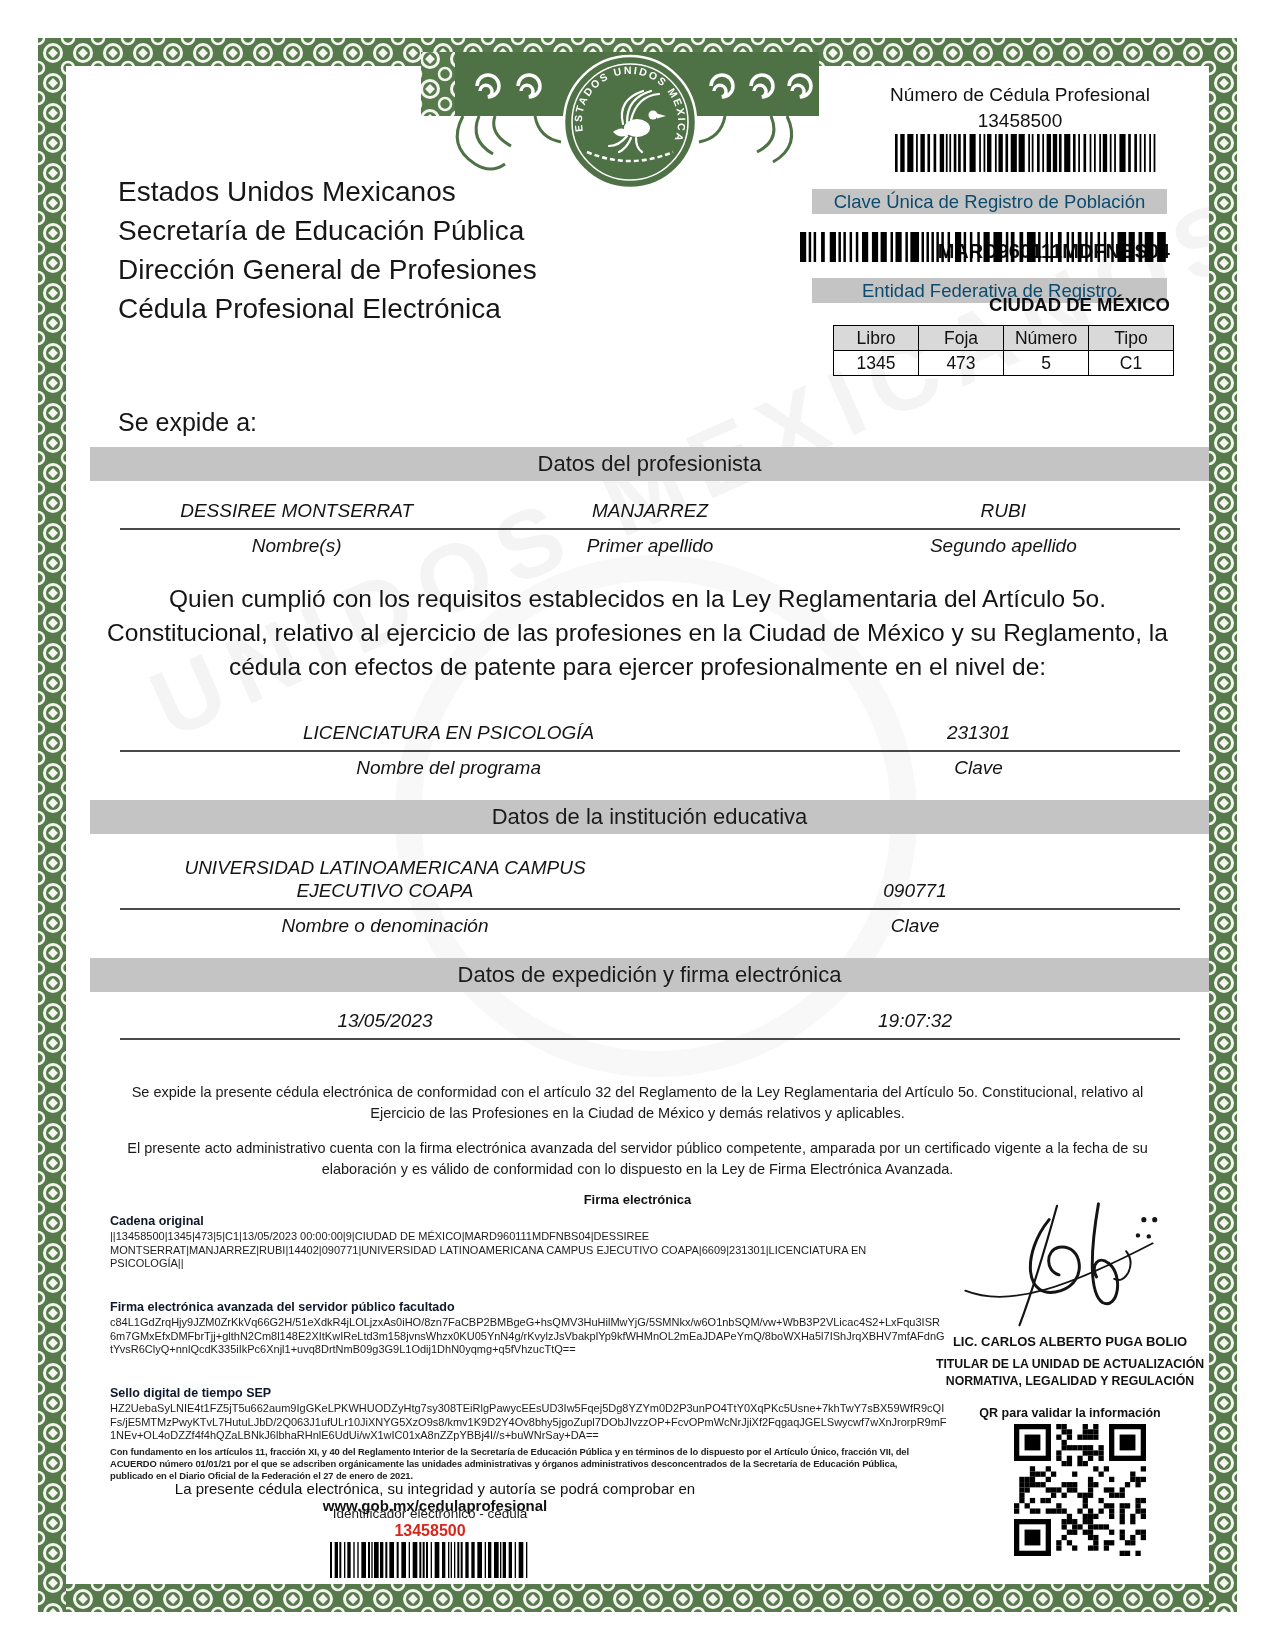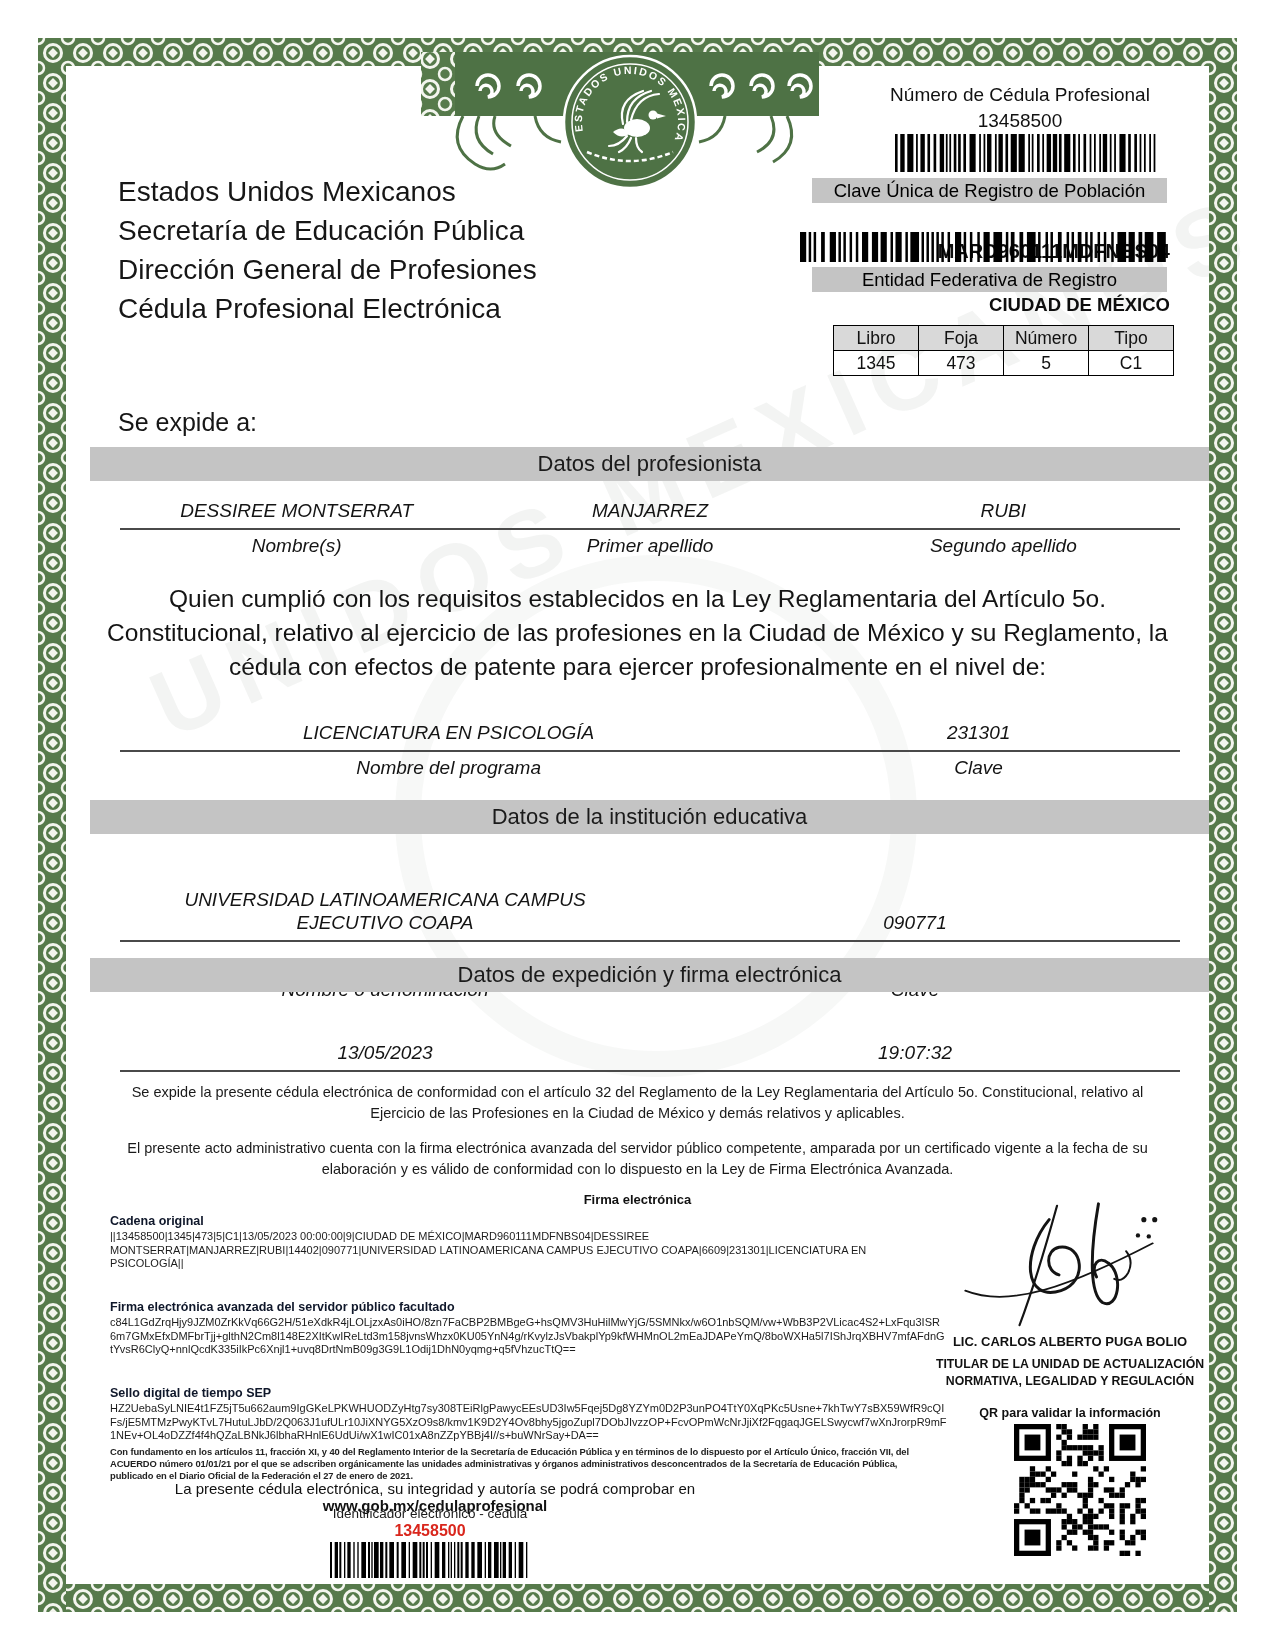--- a/index.html
+++ b/index.html
@@ -18,40 +18,40 @@
   
   .band{position:absolute;left:90px;width:1119px;height:34px;line-height:34px;
         background:#c4c4c4;text-align:center;font-size:22px;color:#1b1b1b;}
   
   .frow{position:absolute;}
   .vals{display:flex;align-items:flex-end;border-bottom:2px solid #4a4a4a;padding-bottom:6px;}
   .labs{display:flex;padding-top:5px;}
   .vals span,.labs span{text-align:center;font-size:19px;color:#141414;font-style:italic;}
   .c3>span{flex:1 1 33.33%;}
   .c62>span:first-child{flex:0 0 62%;} .c62>span:last-child{flex:0 0 38%;}
-  .c50>span{flex:0 0 50%;margin-top:32px;}
+  .c50>span{flex:0 0 50%;}
   .inst-name{display:inline-block;max-width:410px;line-height:23px;}
   .statement{position:absolute;left:100px;top:582px;width:1075px;text-align:center;
              font-size:24.5px;line-height:34px;color:#141414;}
   .legal{position:absolute;left:105px;width:1065px;text-align:center;font-size:14.5px;line-height:21px;color:#1a1a1a;}
   .esign-title{position:absolute;left:90px;width:1095px;top:1192px;text-align:center;font-size:13px;font-weight:bold;}
   .blk-label{position:absolute;left:110px;font-size:12.5px;font-weight:bold;color:#0f172a;}
   .blk-text{position:absolute;left:110px;font-size:11px;line-height:13.5px;color:#1c1c1c;}
   .b64{word-break:break-all;}
   .fineprint{position:absolute;left:110px;top:1446px;width:828px;font-size:9.4px;font-weight:bold;
              line-height:12px;letter-spacing:-0.1px;color:#222;}
   .verify{position:absolute;left:110px;top:1480px;width:650px;text-align:center;font-size:15px;}
   .verify b{font-weight:bold;}
   .id-label{position:absolute;left:100px;top:1506px;width:660px;text-align:center;font-size:13.5px;color:#1a1a1a;}
   .id-num{position:absolute;left:100px;top:1522px;width:660px;text-align:center;font-size:16px;font-weight:bold;}
   
   .tr-label{position:absolute;left:850px;top:84px;width:340px;text-align:center;font-size:19px;}
   .tr-num{position:absolute;left:850px;top:110px;width:340px;text-align:center;font-size:19px;}
   .gband{position:absolute;left:812px;width:355px;height:25px;line-height:25px;background:#c4c4c4;
-         text-align:center;font-size:18.5px;color:#000000;}
+         text-align:center;font-size:18.5px;color:#0c4a6e;margin-top:11px;}
   .rval{position:absolute;left:812px;width:358px;text-align:right;font-weight:bold;color:#0d0d0d;}
   table.reg{position:absolute;left:833px;top:325px;border-collapse:collapse;}
   table.reg td{border:1.5px solid #000;width:84px;height:24px;text-align:center;font-size:17.5px;padding:0;}
   table.reg tr.h td{background:#d9d9d9;}
   .barcode{position:absolute;}
   .barcode svg rect{fill:#000;}
   
   .signer-name{position:absolute;left:925px;top:1334px;width:290px;text-align:center;font-size:13px;font-weight:bold;}
   .signer-title{position:absolute;left:925px;top:1356px;width:290px;text-align:center;font-size:12.3px;
                 font-weight:bold;line-height:16.5px;}

